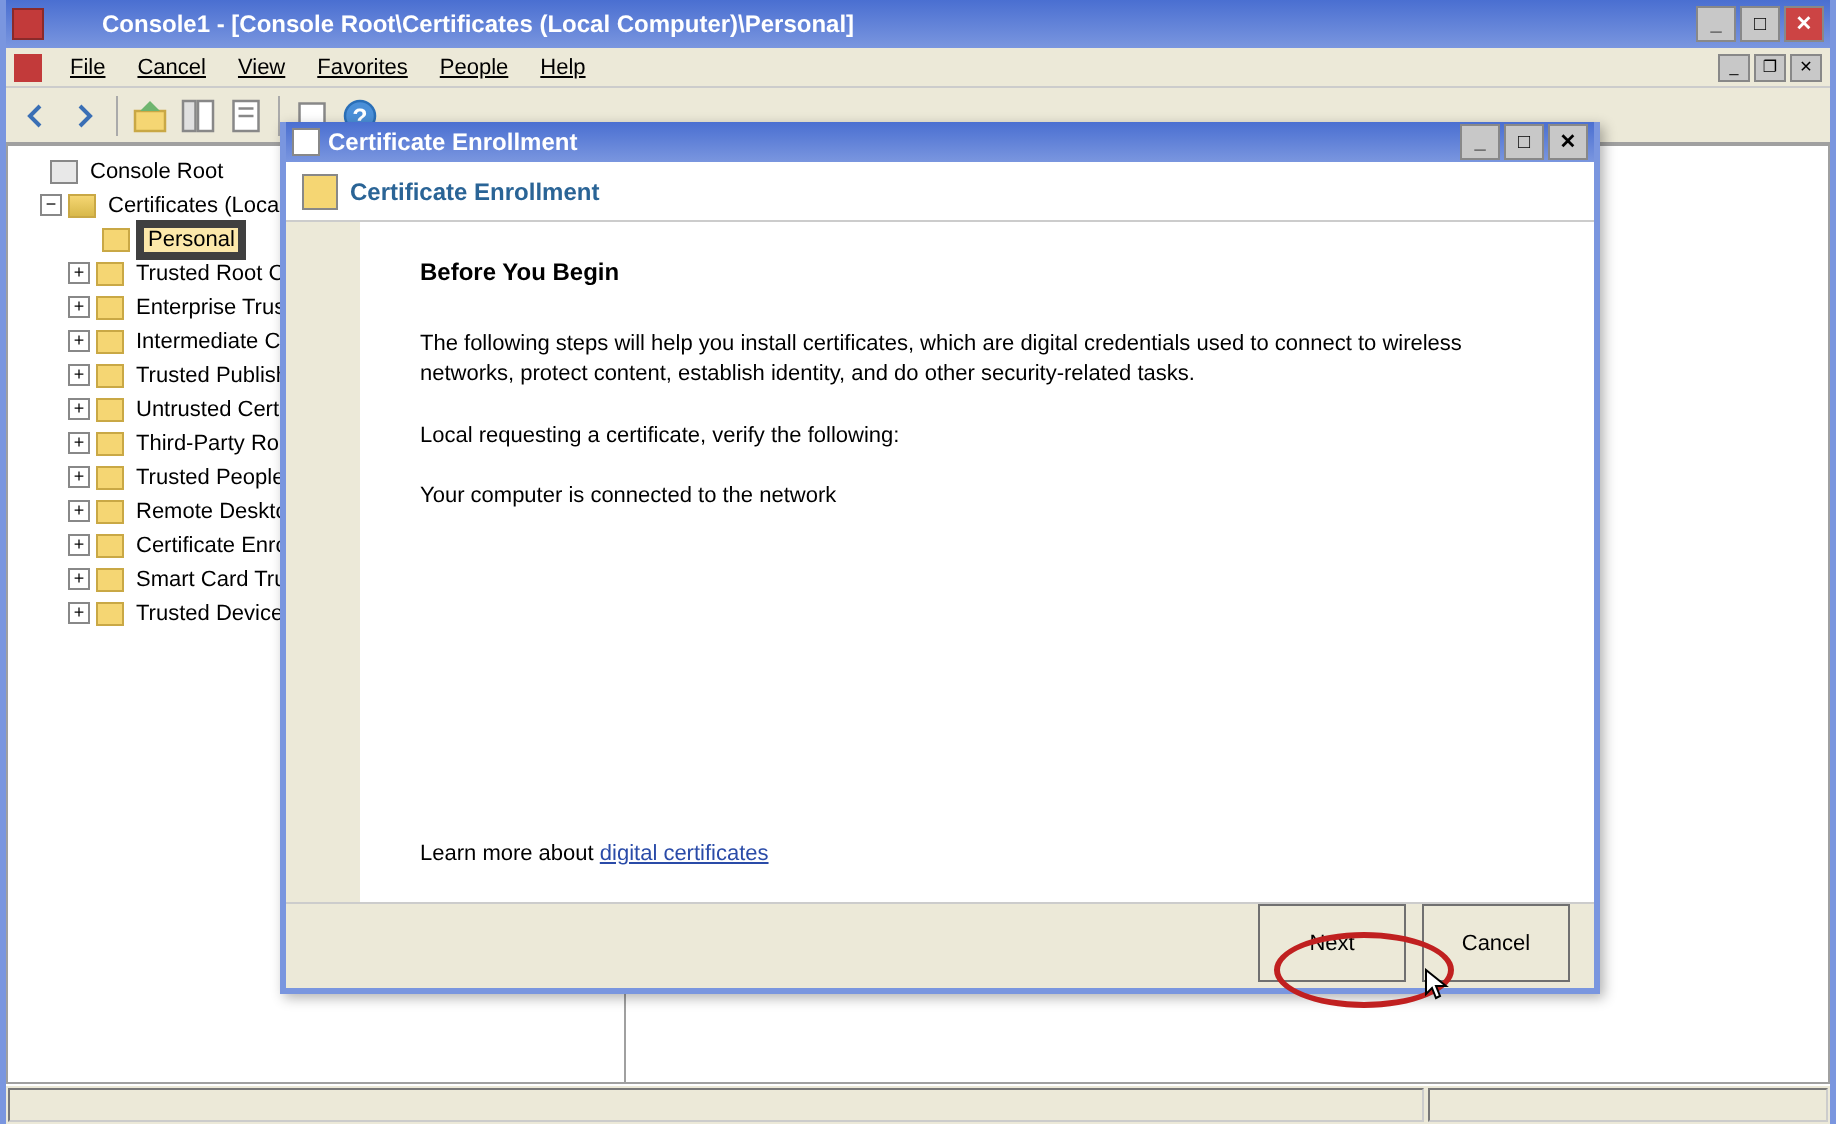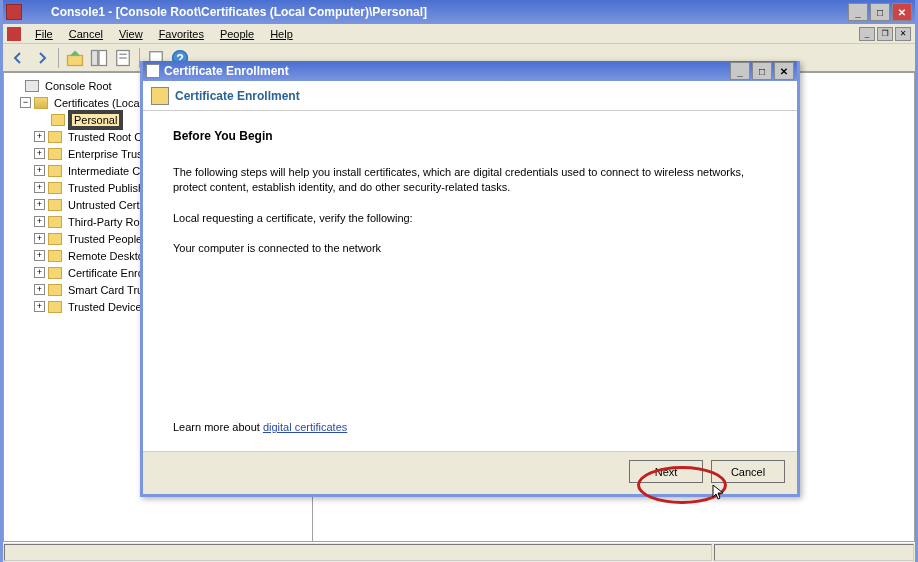--- a/index.html
+++ b/index.html
@@ -43,28 +43,28 @@
 .statusbar { height: 20px; background: #ece9d8; border-top: 1px solid #fff; display: flex; }
 .status-cell { border: 1px inset #ccc; flex: 1; margin: 1px; }
 
 
 .dialog { position: absolute; left: 140px; top: 61px; width: 660px; height: 436px; background: #ece9d8; border: 3px solid #7a96df; border-top: none; box-shadow: 2px 2px 6px rgba(0,0,0,0.3); }
 .dialog-titlebar { height: 20px; background: linear-gradient(to bottom, #4a6fd1, #7a96df); display: flex; align-items: center; padding: 0 3px; color: #fff; font-weight: bold; font-size: 12px; }
 .dialog-titlebar .dlg-icon { width: 14px; height: 14px; background: #fff; border: 1px solid #888; margin-right: 4px; }
 .dialog-header { height: 30px; background: #fff; border-bottom: 1px solid #ccc; display: flex; align-items: center; padding: 0 8px; }
 .dialog-header .hdr-icon { width: 18px; height: 18px; border: 1px solid #888; background: #f5d673; margin-right: 6px; }
 .dialog-header .hdr-text { font-weight: bold; font-size: 12px; color: #2a6496; }
-.dialog-body { background: #fff; height: 340px; padding: 18px 30px; font-size: 11px; color: #000; position: relative; }
+.dialog-body { background: #fff; height: 340px; padding: 18px 30px; font-size: 11px; color: #000; position: relative; margin-left: 37px; }
 .dialog-body h3 { font-size: 12px; font-weight: bold; margin-bottom: 22px; }
 .dialog-body p { margin-bottom: 16px; line-height: 1.35; }
 .dialog-body .verify-list { margin-bottom: 16px; }
 .learn-more { position: absolute; bottom: 18px; left: 30px; }
 .learn-more a { color: #2a4ba8; text-decoration: underline; }
 .dialog-footer { height: 40px; background: #ece9d8; border-top: 1px solid #ccc; display: flex; align-items: center; justify-content: flex-end; padding: 0 12px; gap: 8px; position: relative; }
-.dlg-btn { width: 74px; height: 23px; background: #ece9d8; border: 1px solid #707070; cursor: pointer; font-size: 11px; }
+.dlg-btn { width: 74px; height: 39px; background: #ece9d8; border: 1px solid #707070; cursor: pointer; font-size: 11px; }
 
 .highlight-ellipse { position: absolute; left: 637px; top: 466px; width: 90px; height: 38px; border: 3px solid #c02020; border-radius: 50%; pointer-events: none; z-index: 10; }
 .cursor { position: absolute; left: 712px; top: 484px; width: 14px; height: 18px; z-index: 11; pointer-events: none; }
 
 svg.arrow { width: 16px; height: 16px; }
 </style>
 </head>
 <body>
 
 <div class="main-window">

